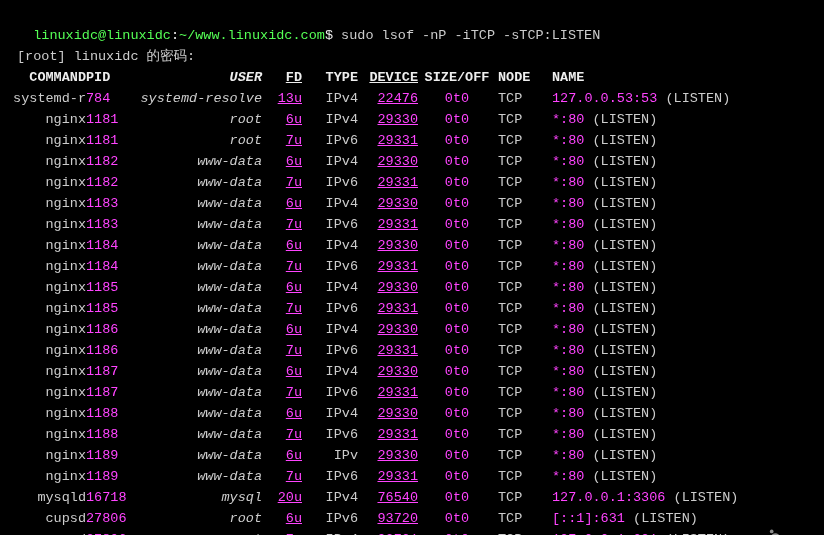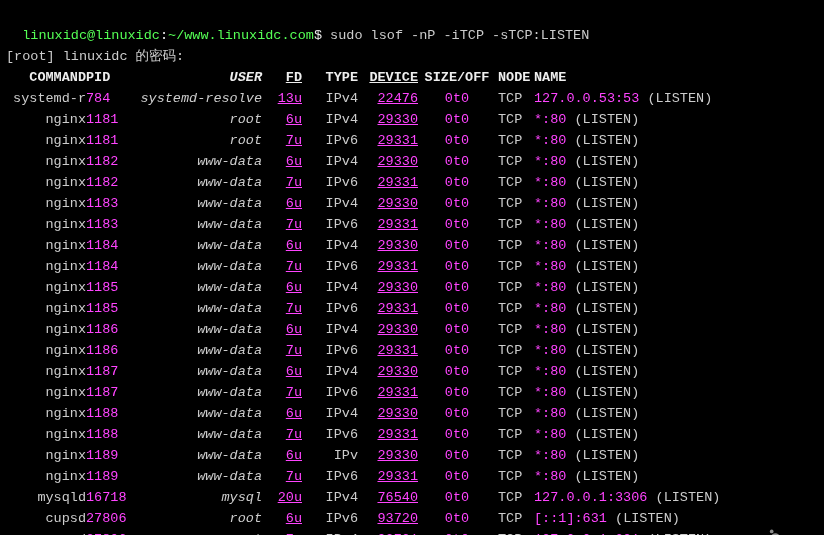--- a/index.html
+++ b/index.html
@@ -8,36 +8,36 @@
     background: #000;
     color: #ccc;
     font-family: "Consolas", "Courier New", monospace;
     font-size: 13.5px;
     line-height: 21px;
     width: 824px;
     box-sizing: border-box;
     overflow: hidden;
     position: relative;
   }
-  .line { white-space: pre; }
+  .line { white-space: pre; margin-left: 11px; }
   .lime { color: #5f5; }
   .white { color: #eee; }
   .grey { color: #ccc; }
   .magenta { color: #f4f; }
   .hdr { color: #eee; font-weight: bold; }
   .row { display: flex; white-space: pre; }
   .c-cmd  { width: 80px;  display: inline-block; text-align: right; }
   .c-pid  { width: 48px;  display: inline-block; text-align: left; }
   .c-user { width: 128px; display: inline-block; text-align: right; font-style: italic; }
   .c-fd   { width: 40px;  display: inline-block; text-align: right; text-decoration: underline; }
   .c-type { width: 48px;  display: inline-block; text-align: right; margin-left:8px;}
   .c-dev  { width: 56px;  display: inline-block; text-align: right; margin-left:4px;text-decoration:underline; }
   .c-size { width: 70px;  display: inline-block; text-align: center; margin-left:4px;}
-  .c-node { width: 36px;  display: inline-block; text-align: left; margin-left:6px;}
-  .c-name { display: inline-block; text-align: center; margin-left:0px;}
+  .c-node { width: 46px;  display: inline-block; text-align: left; margin-left:6px;}
+  .c-name { display: inline-block; text-align: center; margin-left:8px;}
   .watermark {
     position: absolute;
     right: 4px;
     bottom: 6px;
     width: 56px;
     height: 24px;
     opacity: 0.55;
     pointer-events: none;
   }
   .watermark svg { width:100%; height:100%; }

